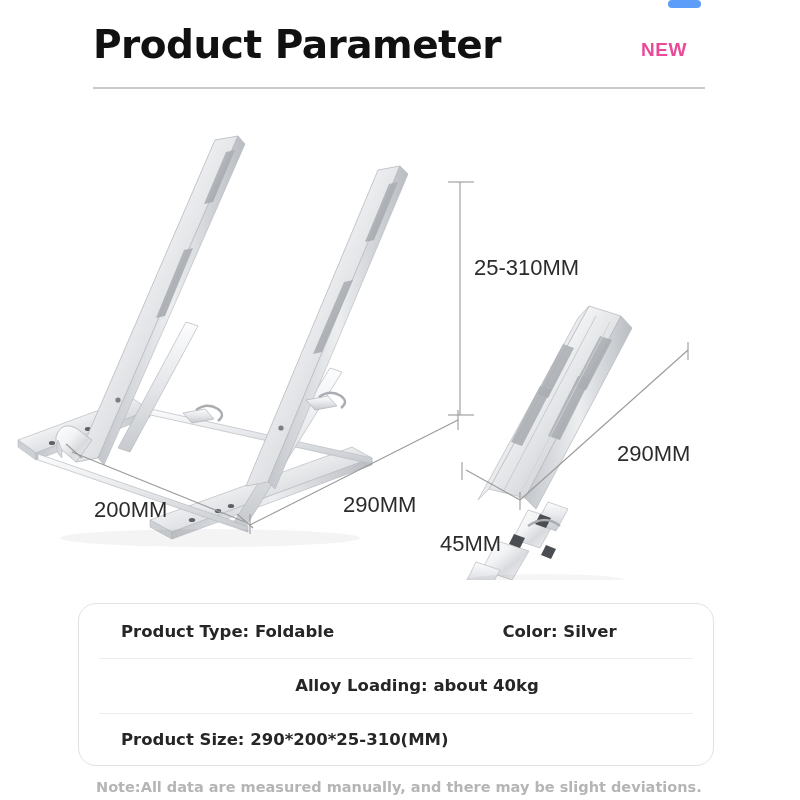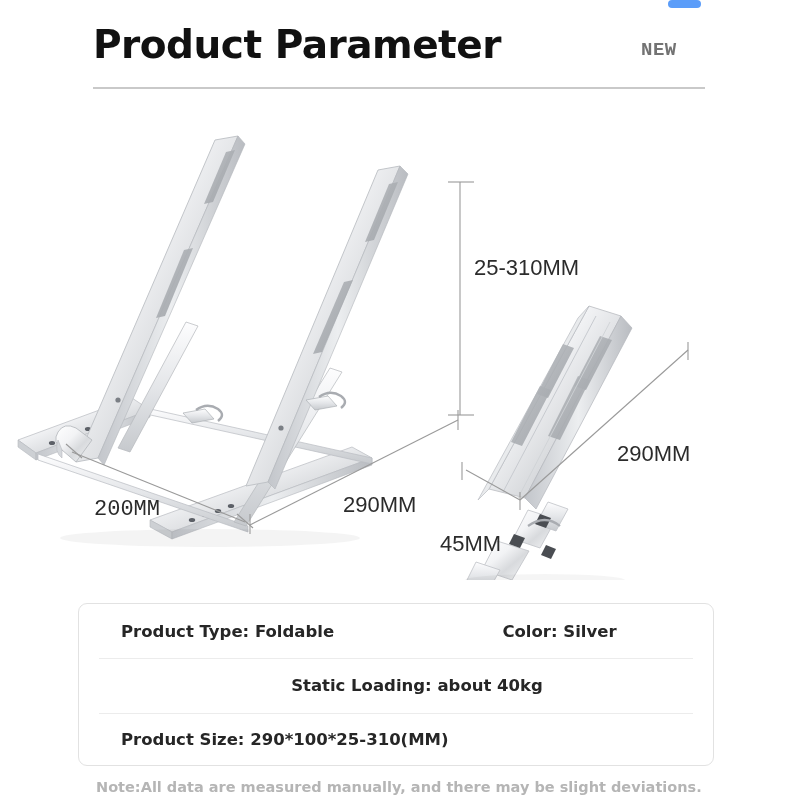--- a/index.html
+++ b/index.html
@@ -40,22 +40,22 @@
     font-family: "DejaVu Sans", sans-serif;
     white-space: nowrap;
   }
   .new-badge {
     position: absolute;
     left: 641px;
     top: 39px;
     font-size: 19px;
     font-weight: bold;
     letter-spacing: 0.5px;
-    color: #737373;
-    font-family: Liberation Mono, monospace;
+    color: #ec4899;
+    font-family: Liberation Sans, sans-serif;
   }
   .header-rule {
     position: absolute;
     left: 93px;
     top: 87px;
     width: 612px;
     height: 2px;
     background: #c9c9c9;
   }
 
@@ -86,34 +86,34 @@
 
   
   .dim-label {
     position: absolute;
     font-size: 22px;
     color: #2b2b2b;
     font-family: "Liberation Sans", sans-serif;
     white-space: nowrap;
   }
   .dim-h     { left: 474px; top: 255px; }
-  .dim-200   { left: 94px;  top: 497px; font-family: Liberation Mono, monospace; }
+  .dim-200   { left: 94px;  top: 497px; }
   .dim-290   { left: 343px; top: 492px; }
   .dim-45    { left: 440px; top: 531px; }
   .dim-290b  { left: 617px; top: 441px; }
 
   
   .spec-card {
     position: absolute;
     left: 78px;
     top: 603px;
     width: 636px;
     height: 163px;
     border: 1px solid #e2e2e2;
-    border-radius: 9px;
+    border-radius: 18px;
     background: #ffffff;
     box-sizing: border-box;
   }
   .spec-row {
     position: relative;
     display: flex;
     align-items: center;
     height: 54.3px;
     padding: 0 0 0 42px;
     box-sizing: border-box;
@@ -321,23 +321,23 @@
   <div class="dim-label dim-290">290MM</div>
   <div class="dim-label dim-45">45MM</div>
   <div class="dim-label dim-290b">290MM</div>
 
   <div class="spec-card">
     <div class="spec-row">
       <div class="spec-cell left">Product Type: Foldable</div>
       <div class="spec-cell right">Color: Silver</div>
     </div>
     <div class="spec-row">
-      <div class="spec-cell right">Static Loading: about 40kg</div>
+      <div class="spec-cell right">Alloy Loading: about 40kg</div>
     </div>
     <div class="spec-row">
-      <div class="spec-cell left">Product Size: 290*100*25-310(MM)</div>
+      <div class="spec-cell left">Product Size: 290*200*25-310(MM)</div>
       <div class="spec-cell right"></div>
     </div>
   </div>
 
   <div class="note">Note:All data are measured manually, and there may be slight deviations.</div>
 
 </div>
 
 </body></html>

